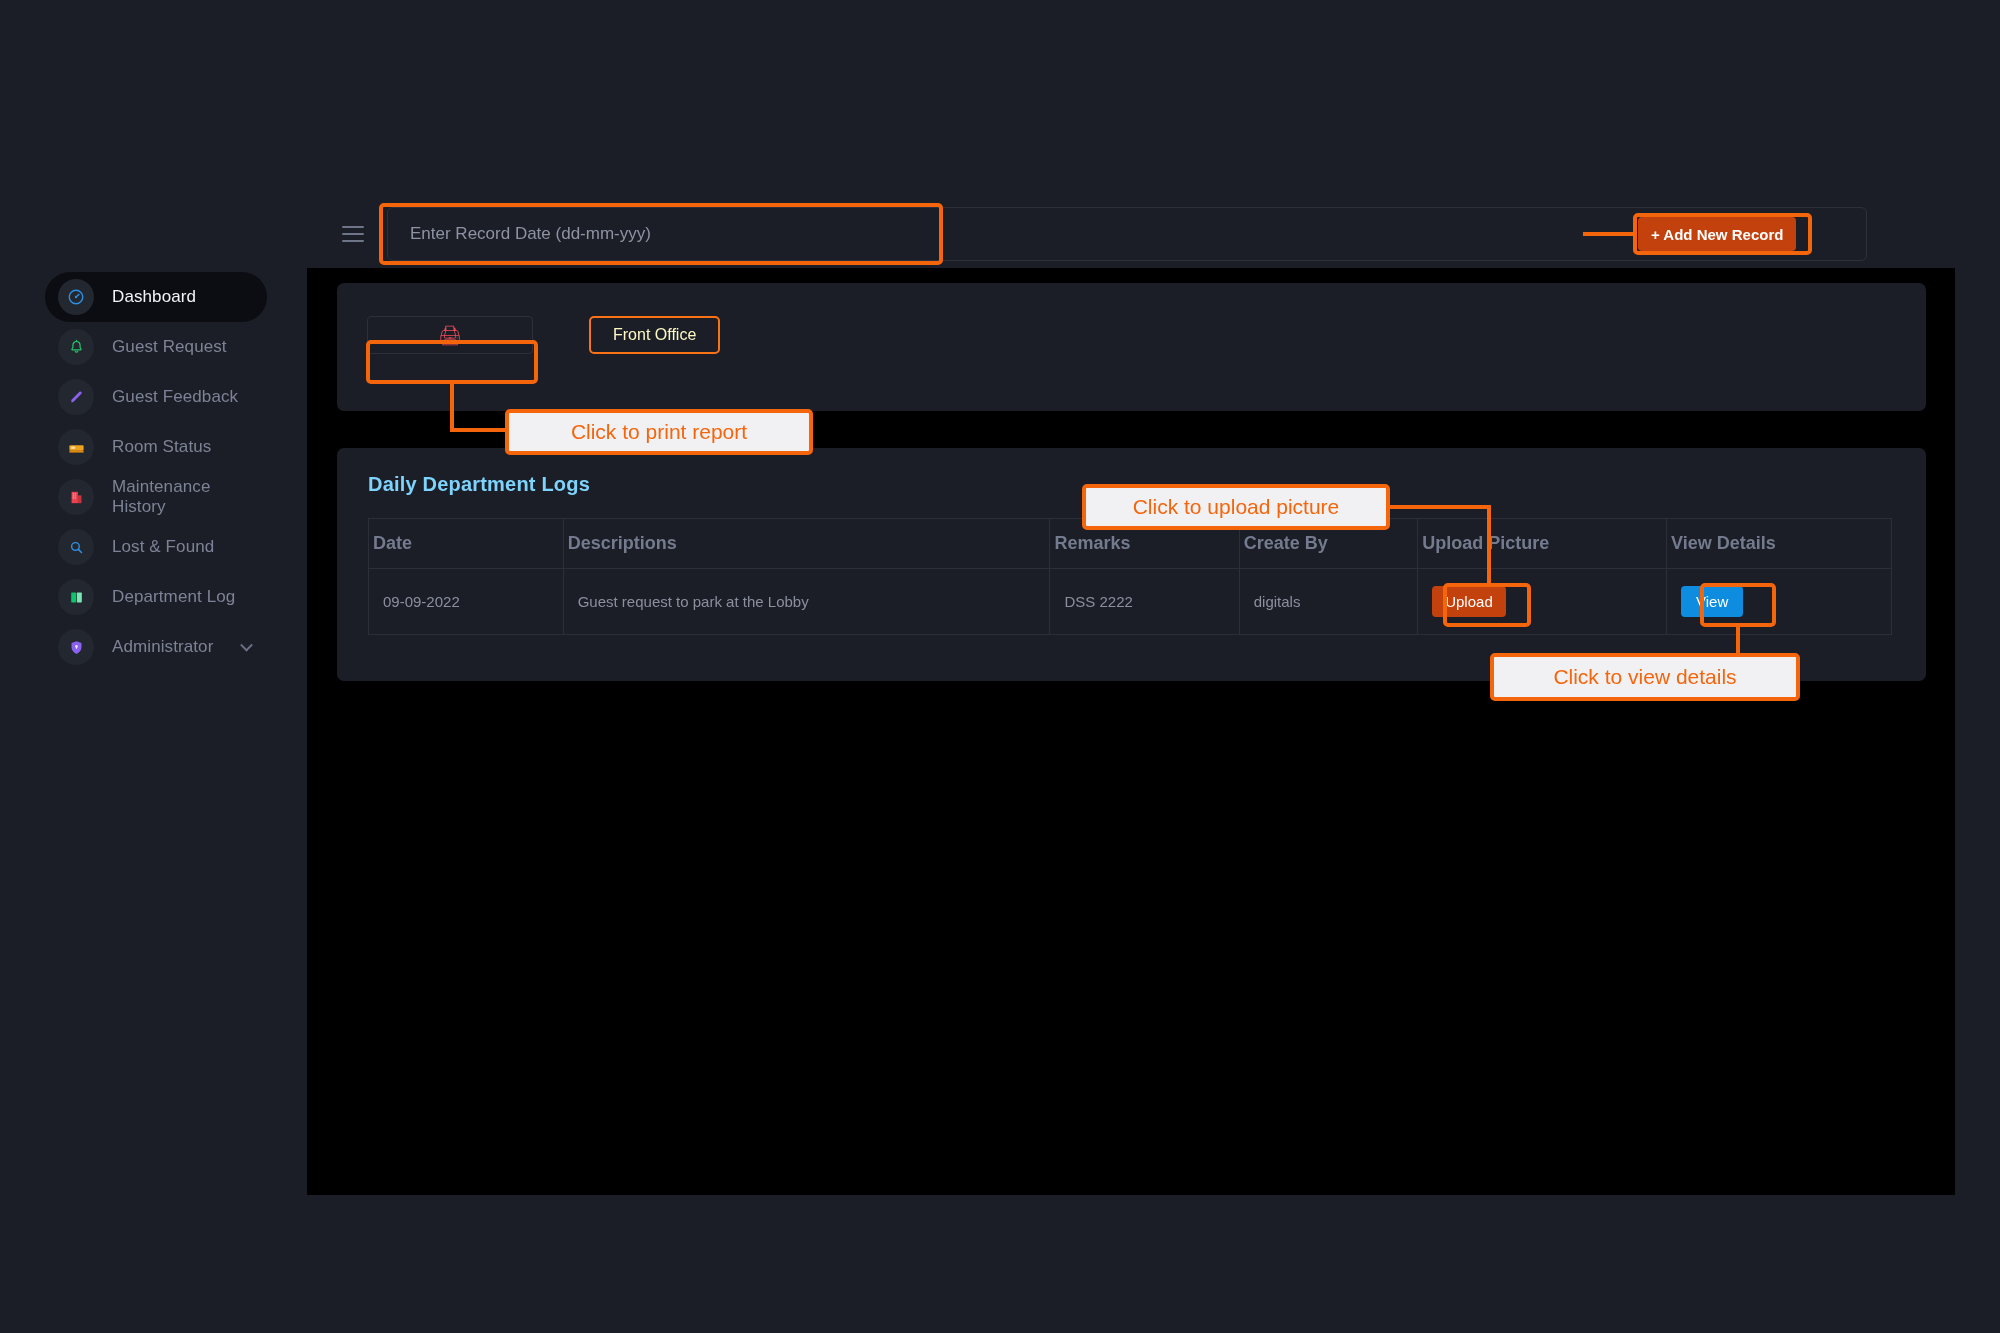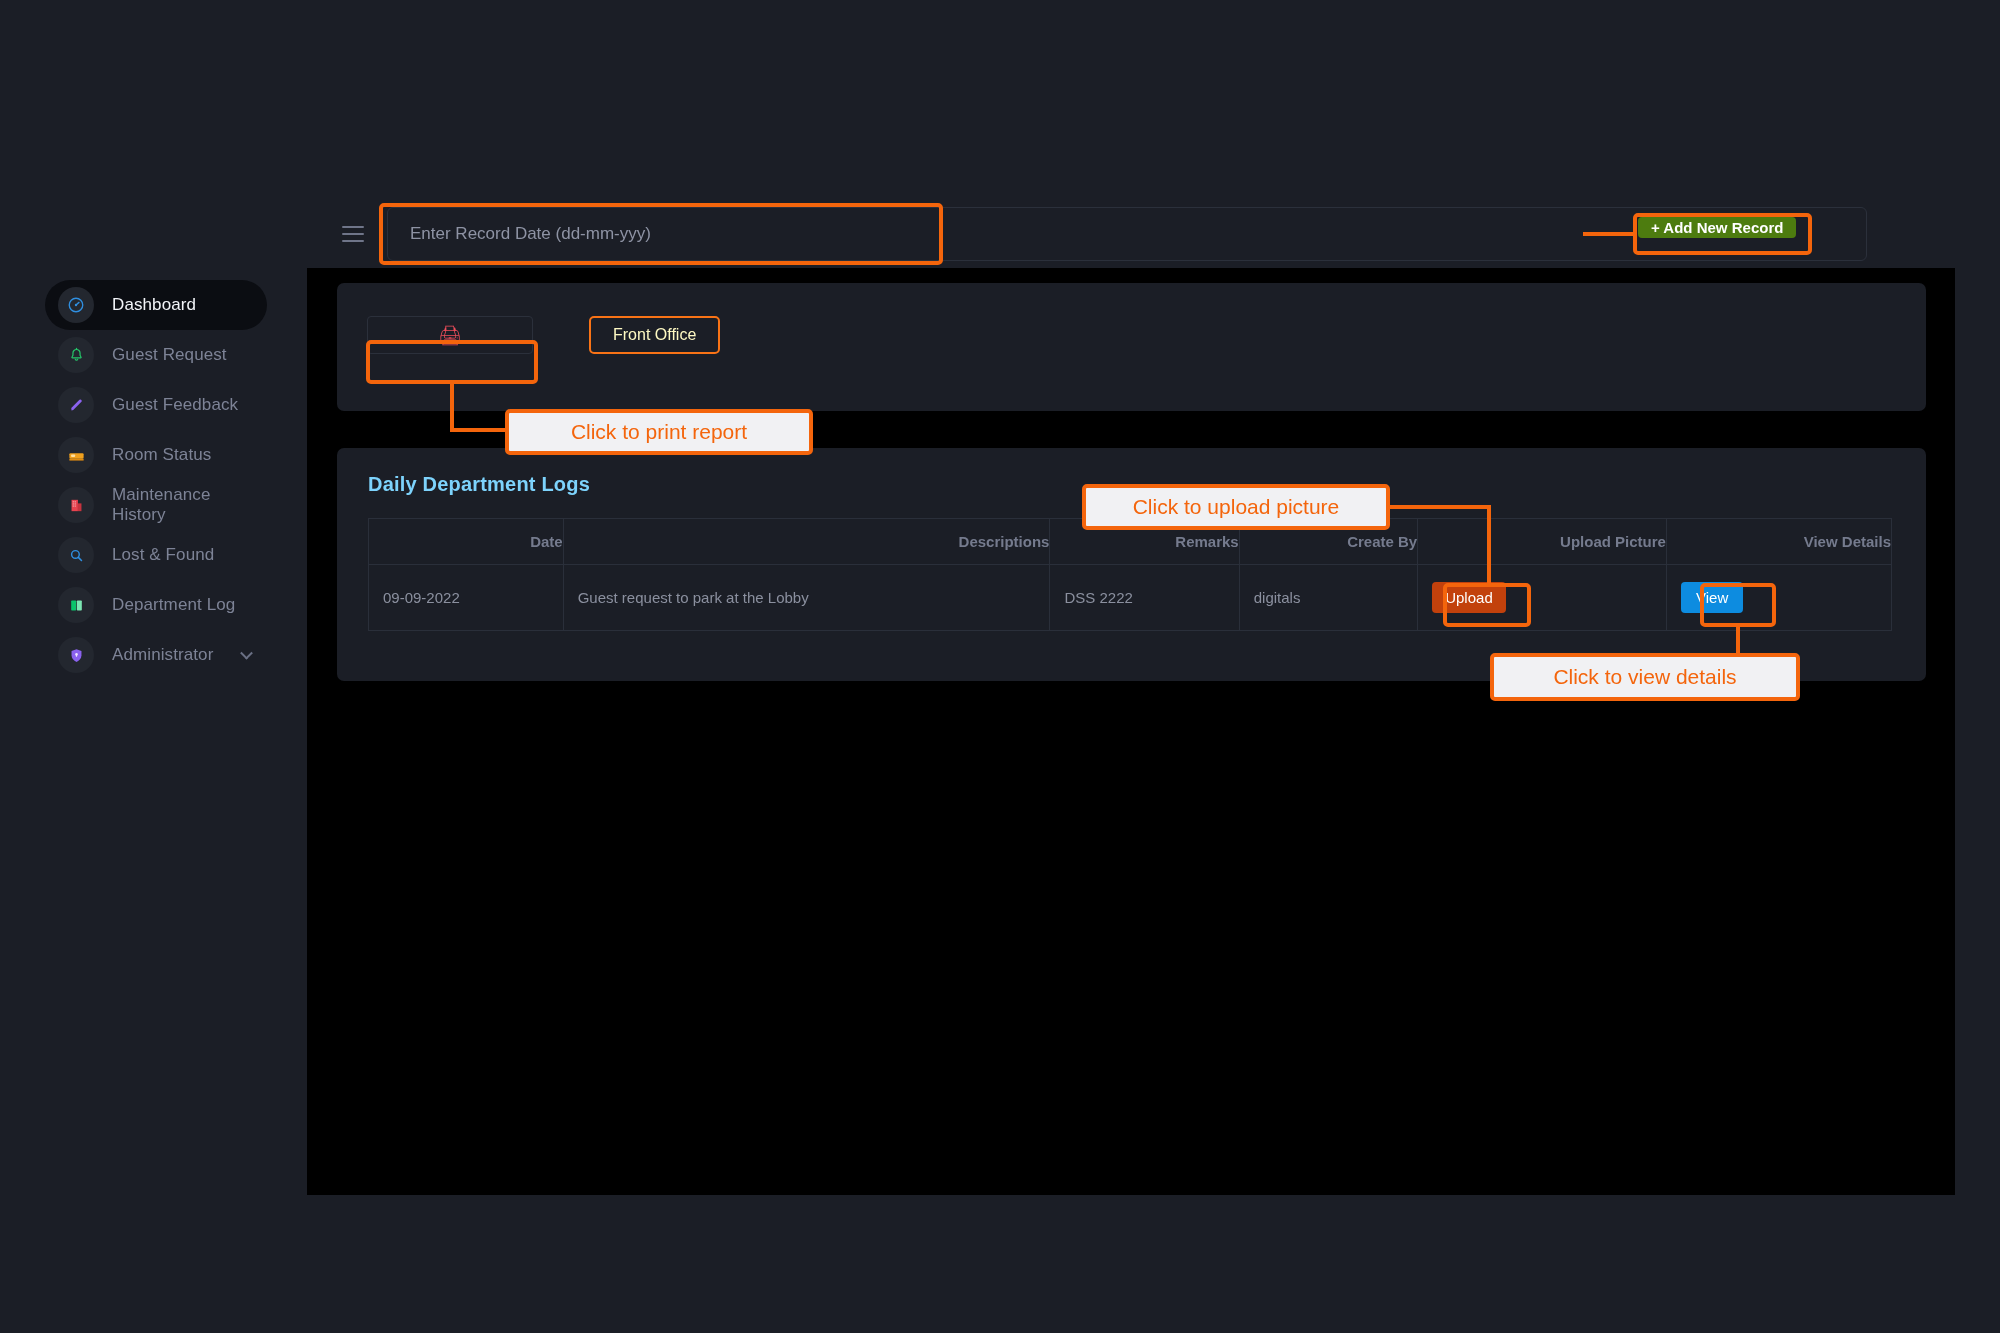--- a/index.html
+++ b/index.html
@@ -9,21 +9,21 @@
     font-family: "Liberation Sans", sans-serif;
     overflow: hidden;
   }
   #root { position: relative; width: 2000px; height: 1333px; }
 
   
   .sidebar {
     position: absolute; left: 0; top: 0; width: 307px; height: 1333px;
     background: #1b1e26;
   }
-  .nav-list { position: absolute; left: 0; top: 280px; width: 307px; }
+  .nav-list { position: absolute; left: 0; top: 272px; width: 307px; }
   .nav-item {
     display: flex; align-items: center; gap: 18px;
     height: 50px; margin: 0 40px 0 45px; padding-left: 13px;
     border-radius: 25px; cursor: pointer; position: relative;
   }
   .nav-item + .nav-item { margin-top: 0px; }
   .nav-item.active { background: #0b0d12; }
   .nav-icon {
     width: 36px; height: 36px; border-radius: 50%;
     background: #23272f; display: flex; align-items: center;
@@ -51,22 +51,22 @@
   .hamburger span { display: block; height: 2px; background: #6f7589; border-radius: 1px; }
   .search-input {
     position: absolute; left: 80px; top: 207px; width: 1480px; height: 54px;
     background: transparent; border: 1px solid #2b303b; border-radius: 6px;
     color: #c8cdda; font-size: 17px; font-family: "Liberation Sans", sans-serif;
     padding: 12px 22px; outline: none;
   }
   .search-input::placeholder { color: #8e93a4; }
   .add-record-btn {
     position: absolute; left: 1331px; top: 217px;
-    height: 21px; padding: 0 13px;
-    background: #4d7c0f; border: none; border-radius: 4px;
+    height: 34px; padding: 0 13px;
+    background: #c2410c; border: none; border-radius: 4px;
     color: #ffffff; font-size: 15px; font-weight: bold; cursor: pointer;
     font-family: "Liberation Sans", sans-serif;
     display: flex; align-items: center;
   }
 
   
   .content-area {
     position: absolute; left: 307px; top: 268px;
     width: 1648px; height: 927px; background: #000000;
   }
@@ -92,22 +92,22 @@
     display: flex; align-items: center; justify-content: center;
   }
 
   .card-title {
     position: absolute; left: 31px; top: 25px;
     font-size: 20px; font-weight: bold; color: #7dd3fc; letter-spacing: .2px;
   }
 
   table.logs { position: absolute; left: 31px; top: 70px; width: 1524px; border-collapse: collapse; }
   table.logs th {
-    text-align: right; font-size: 15px; font-weight: bold; color: #757b8e;
-    padding: 14px 0 14px 14px; border-bottom: 1px solid #2a2f3a;
+    text-align: left; font-size: 18px; font-weight: bold; color: #757b8e;
+    padding: 14px 0 14px 4px; border-bottom: 1px solid #2a2f3a;
     border-right: 1px solid #2a2f3a; border-top: 1px solid #2a2f3a;
   }
   table.logs th:last-child, table.logs td:last-child { border-right: 1px solid #2a2f3a; }
   table.logs td {
     font-size: 15px; color: #8b909f; padding: 17px 0 17px 14px;
     border-bottom: 1px solid #2a2f3a; border-right: 1px solid #2a2f3a;
   }
   table.logs th:first-child, table.logs td:first-child { border-left: 1px solid #2a2f3a; }
   .col-date   { width: 180px; }
   .col-desc   { width: 450px; }

